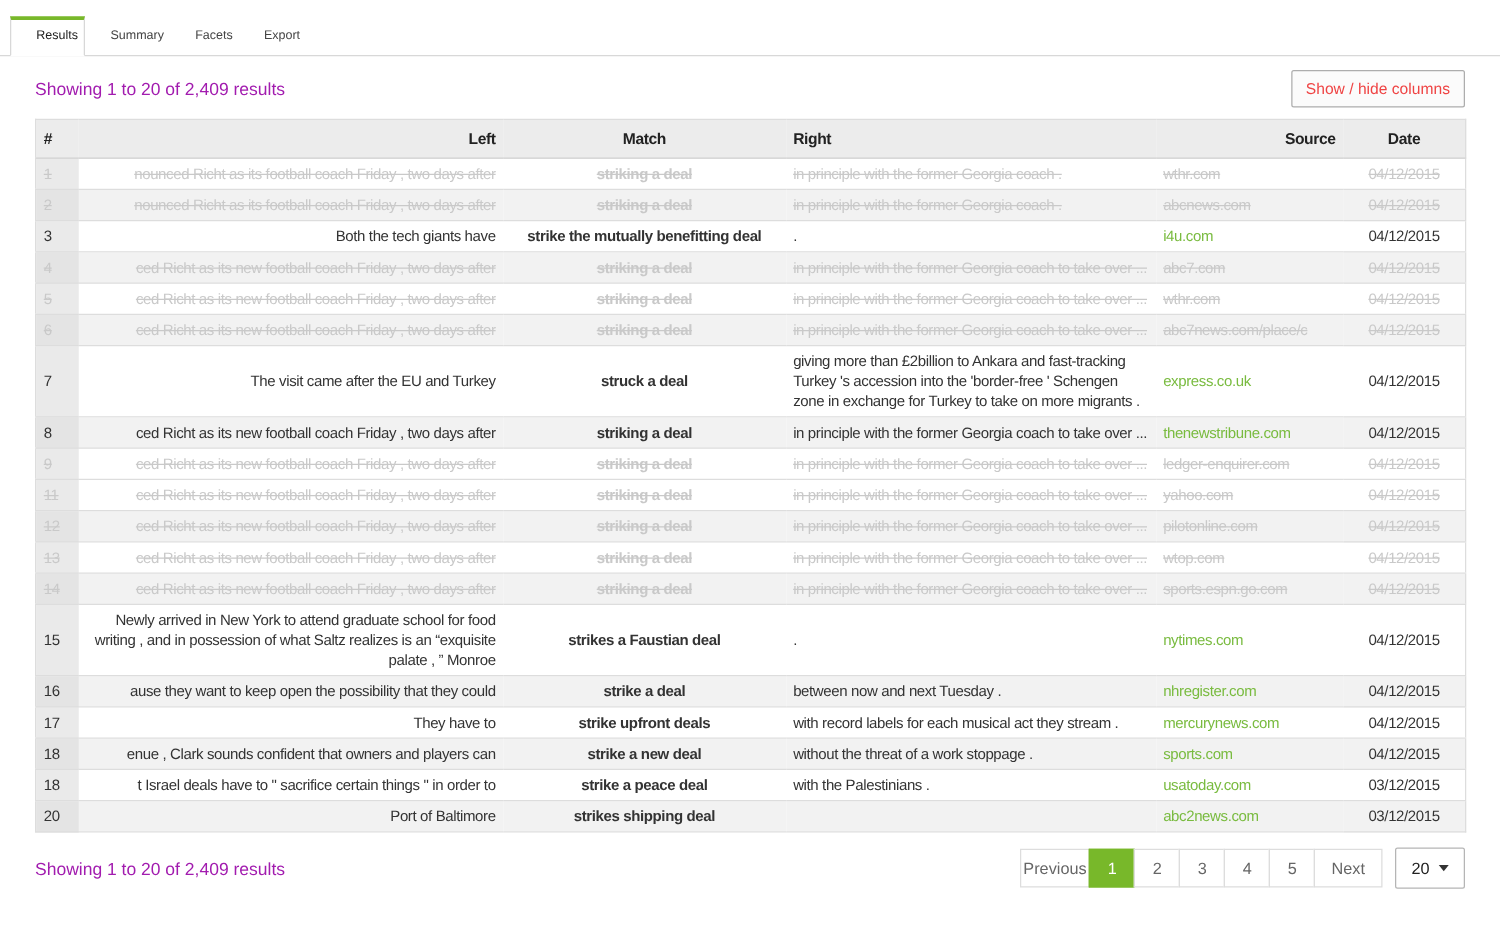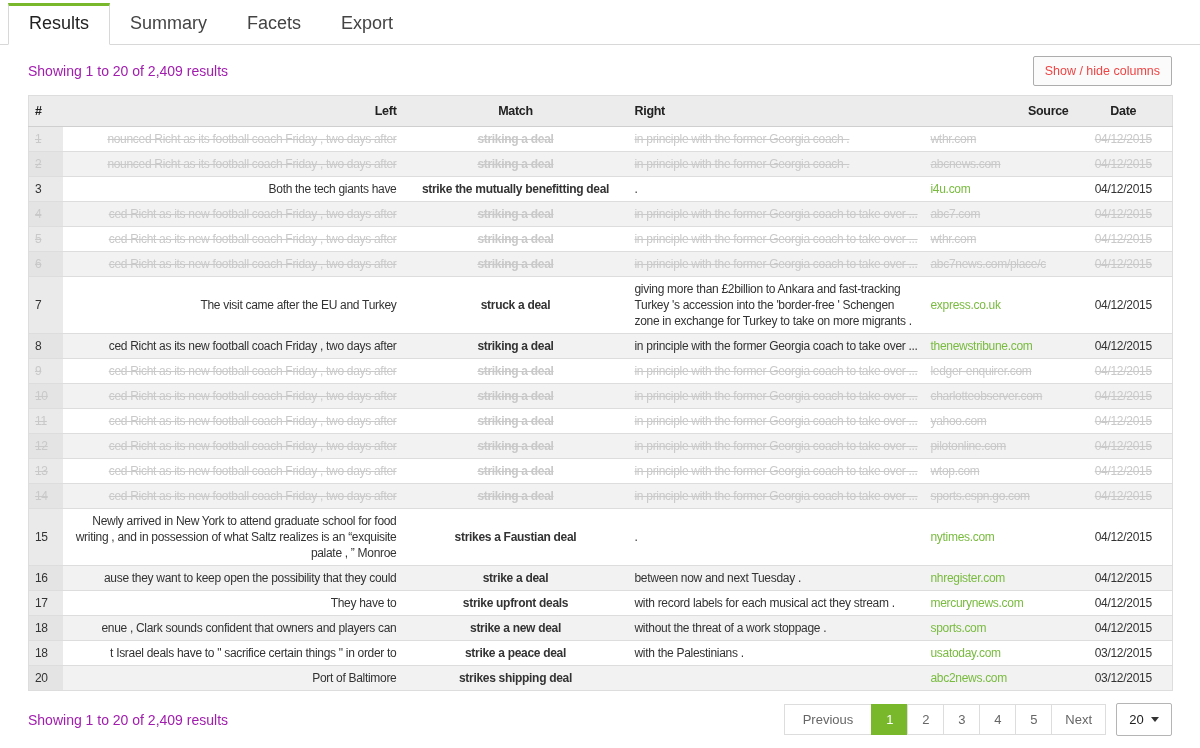--- a/index.html
+++ b/index.html
@@ -12,21 +12,21 @@
   body{
     width:1200px;height:748px;overflow:hidden;background:#fff;
     font-family:"Liberation Sans","DejaVu Sans",sans-serif;color:#333;
   }
   
   .tabbar{
     display:flex;align-items:flex-end;
     padding:10px 8px 0 8px;border-bottom:1px solid #d8d8d8;height:45px;
   }
   .tab{
-    padding:9px 20px 10px 20px;font-size:18px;color:#444;cursor:pointer;white-space:nowrap;text-align:center;
+    padding:9px 5px 10px 20px;font-size:10px;color:#444;cursor:pointer;white-space:nowrap;text-align:center;
   }
   .tab.active{
     background:#fff;border:1px solid #d8d8d8;border-top:3px solid var(--accent);
     border-bottom:1px solid #fff;margin-bottom:-1px;padding-top:7px;color:#222;
   }
   
   .toolbar{
     display:flex;justify-content:space-between;align-items:center;
     padding:11px 28px 9px 28px;
   }
@@ -68,21 +68,21 @@
   .footerbar{
     display:flex;justify-content:space-between;align-items:center;
     padding:12px 28px 0 28px;
   }
   .pager-zone{display:flex;align-items:center;}
   .pager{display:flex;}
   .page-btn{
     font-family:inherit;font-size:13px;color:#666;background:#fff;
     border:1px solid #ddd;padding:7px 13px;margin-left:-1px;cursor:pointer;min-width:37px;text-align:center;
   }
-  .page-btn:first-child{margin-left:12px;padding:7px 18px;}
+  .page-btn:first-child{margin-left:12px;padding:7px 2px;}
   .page-btn.active{background:var(--accent);border-color:var(--accent);color:#fff;}
   .page-size{
     margin-left:10px;width:56px;height:33px;border:1px solid #b5b5b5;border-radius:2px;
     display:flex;align-items:center;justify-content:center;gap:7px;
     font-size:13px;color:#222;background:#fff;cursor:pointer;
   }
   .caret{
     width:0;height:0;border-left:4px solid transparent;border-right:4px solid transparent;
     border-top:5px solid #333;display:inline-block;
   }
@@ -185,28 +185,20 @@
         <td class="col-right nw">in principle with the former Georgia coach to take over ...</td>
         <td class="col-source"><span class="source-link">thenewstribune.com</span></td>
         <td class="col-date">04/12/2015</td>
       </tr>
       <tr class=" struck">
         <td class="col-num">9</td>
         <td class="col-left nw">ced Richt as its new football coach Friday , two days after</td>
         <td class="col-match nw">striking a deal</td>
         <td class="col-right nw">in principle with the former Georgia coach to take over ...</td>
         <td class="col-source"><span class="source-link">ledger-enquirer.com</span></td>
-        <td class="col-date">04/12/2015</td>
-      </tr>
-      <tr class="even struck">
-        <td class="col-num">10</td>
-        <td class="col-left nw">ced Richt as its new football coach Friday , two days after</td>
-        <td class="col-match nw">striking a deal</td>
-        <td class="col-right nw">in principle with the former Georgia coach to take over ...</td>
-        <td class="col-source"><span class="source-link">charlotteobserver.com</span></td>
         <td class="col-date">04/12/2015</td>
       </tr>
       <tr class=" struck">
         <td class="col-num">11</td>
         <td class="col-left nw">ced Richt as its new football coach Friday , two days after</td>
         <td class="col-match nw">striking a deal</td>
         <td class="col-right nw">in principle with the former Georgia coach to take over ...</td>
         <td class="col-source"><span class="source-link">yahoo.com</span></td>
         <td class="col-date">04/12/2015</td>
       </tr>

